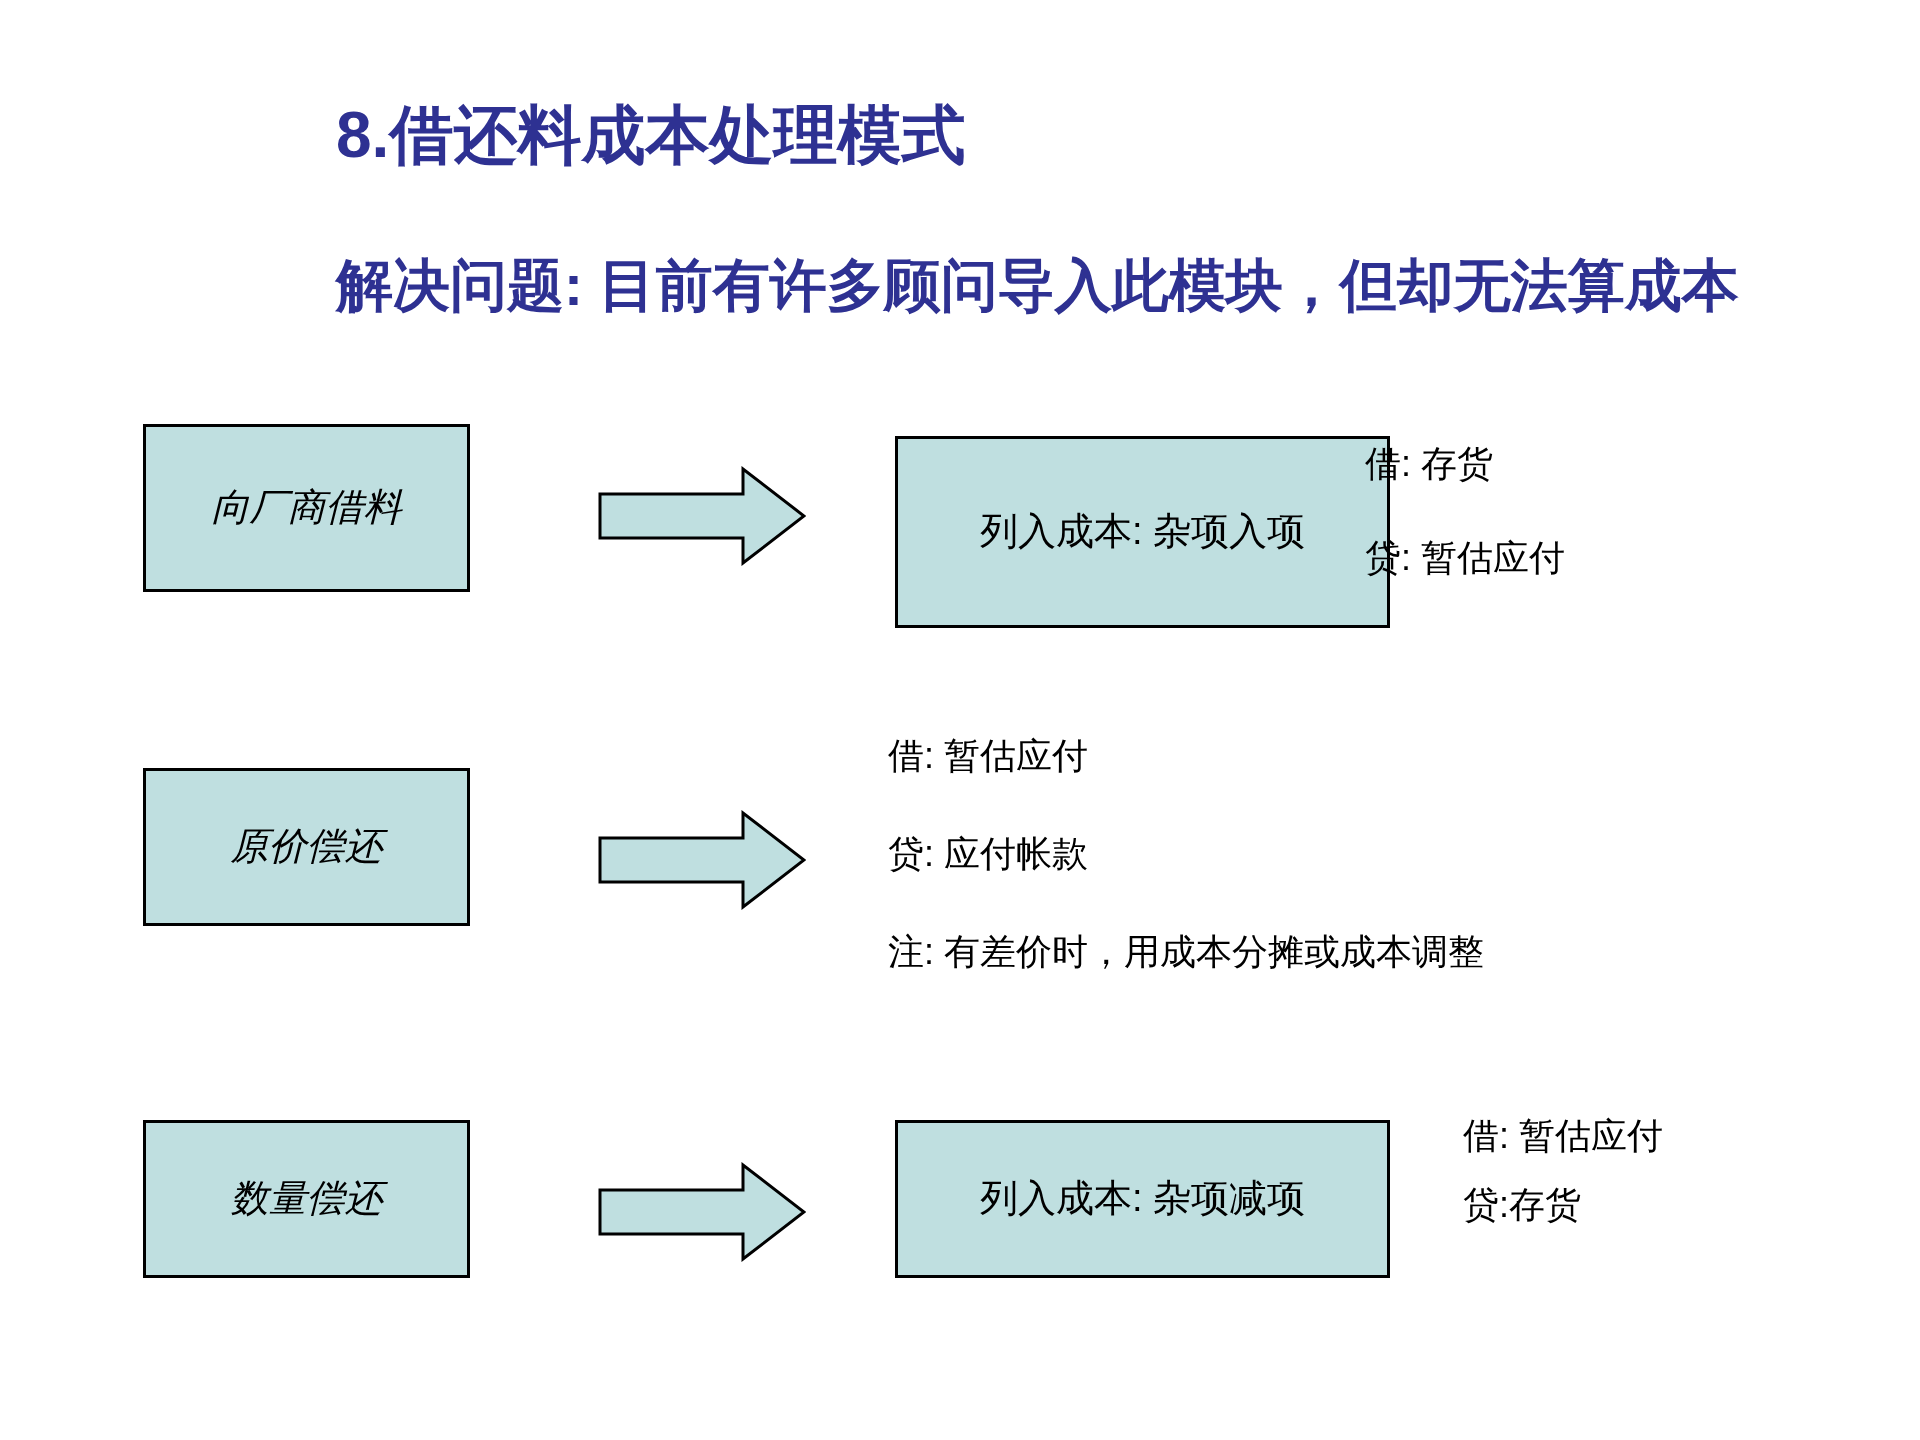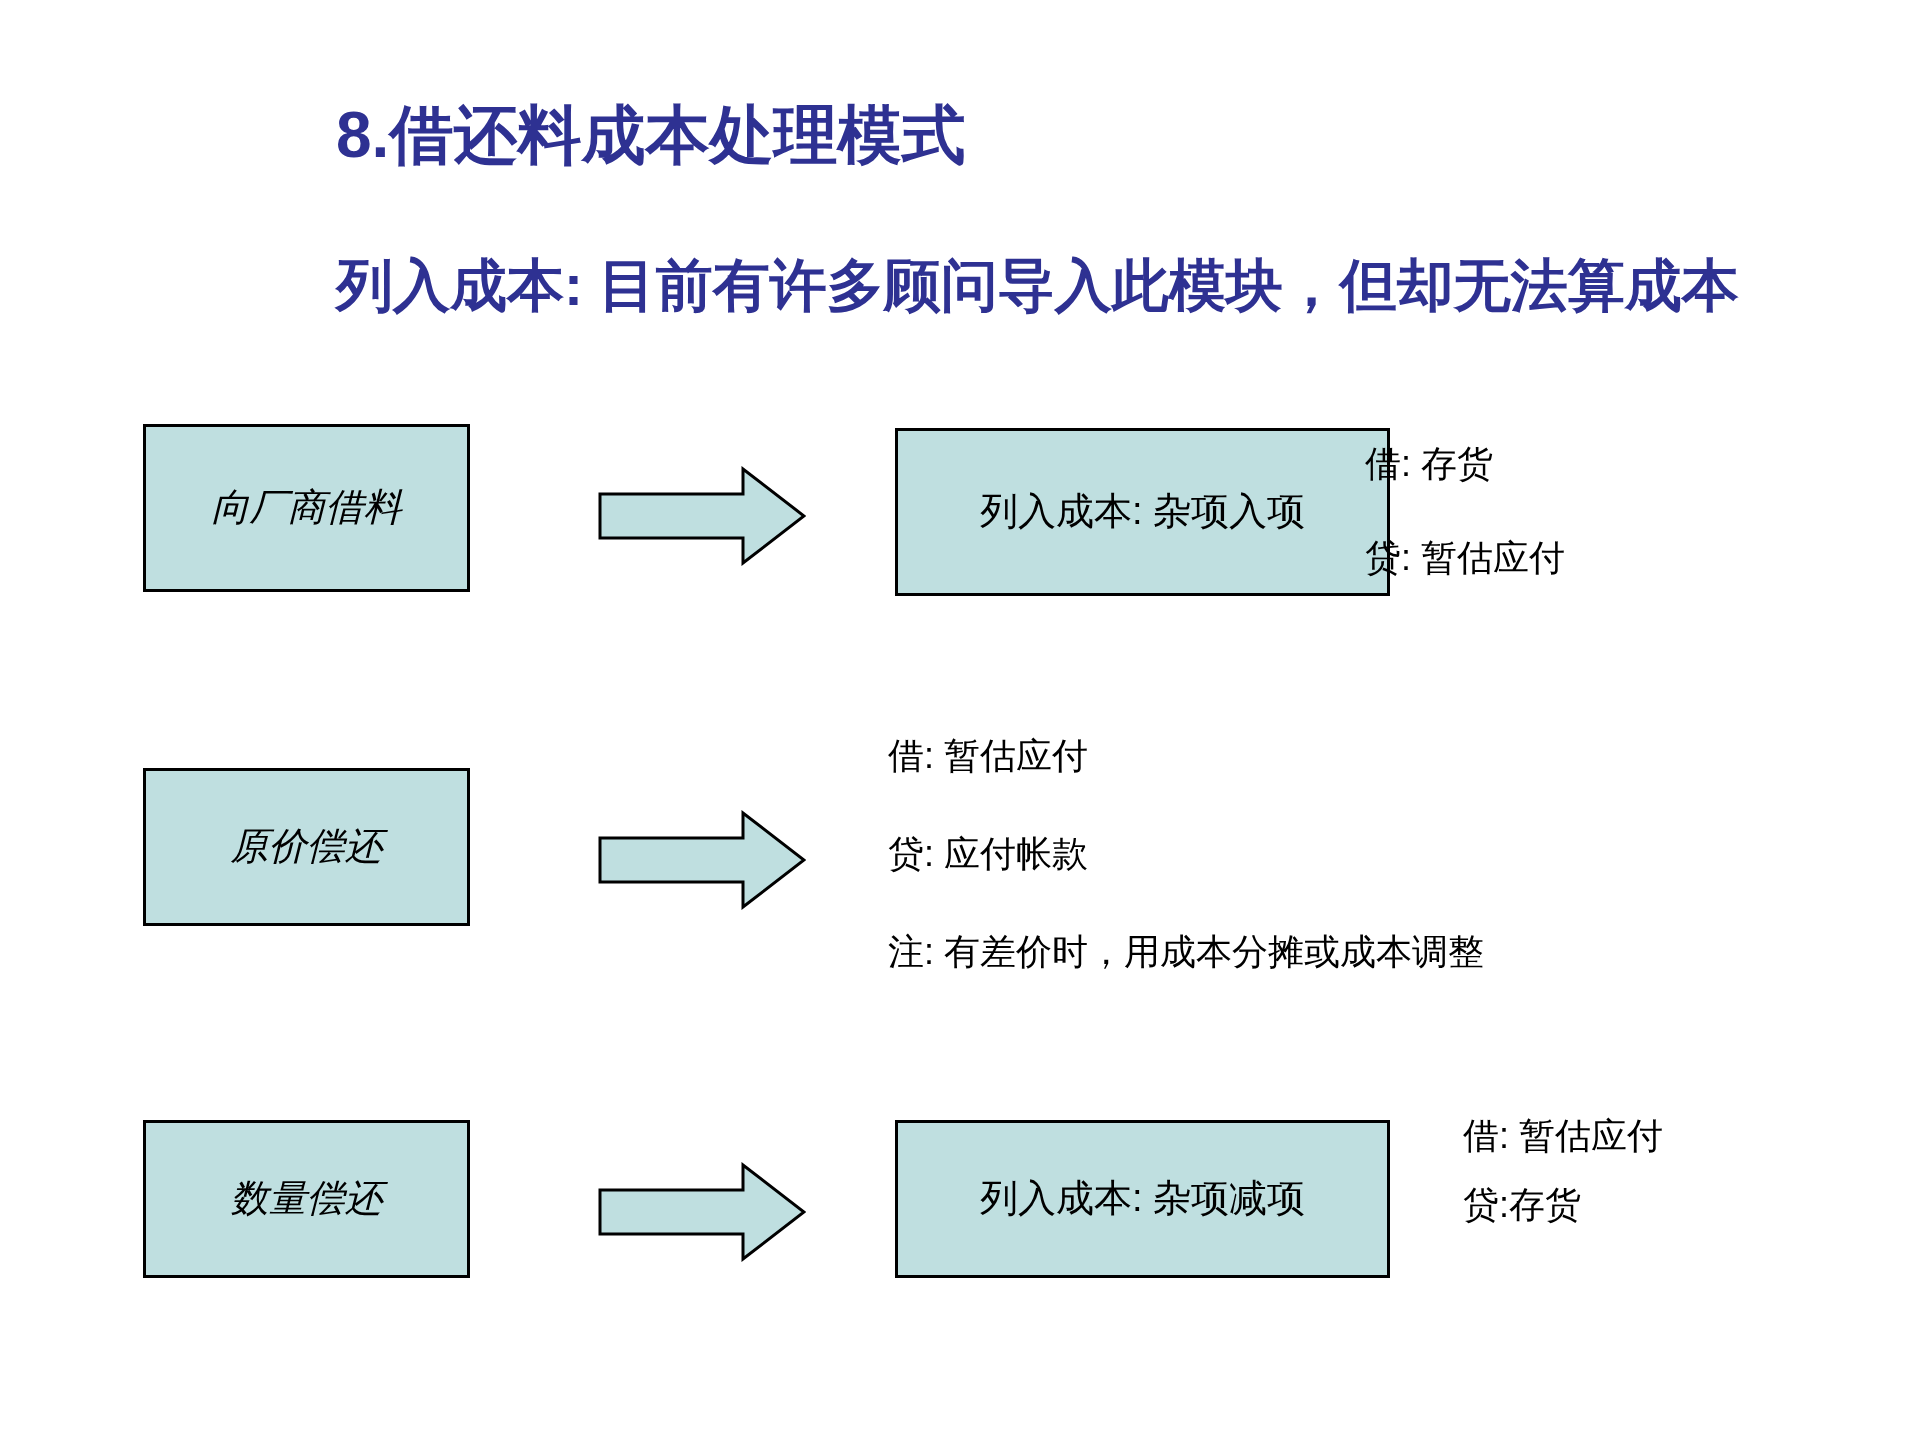--- a/index.html
+++ b/index.html
@@ -59,21 +59,21 @@
     font-size: 38px;
     line-height: 1.1;
     white-space: nowrap;
   }
 
   .box-left  { left: 143px; width: 327px; height: 168px; top: 0; font-style: italic; }
   #flow-row-0 .box-left { top: 0; height: 168px; }
   #flow-row-1 .box-left { top: 8px; height: 158px; }
   #flow-row-2 .box-left { top: 8px; height: 158px; }
 
-  .box-right { left: 895px; width: 495px; height: 168px; top: 4px; }
+  .box-right { left: 895px; width: 495px; height: 192px; top: 12px; }
   #flow-row-2 .box-right { top: 8px; height: 158px; }
 
   
   .arrow {
     position: absolute;
     left: 598px;
     top: 42px;
     width: 208px;
     height: 100px;
   }
@@ -96,21 +96,21 @@
   #notes-1 .note-line + .note-line { margin-top: 62px; }
 
   #notes-2 { left: 1463px; top: 6px; }
   #notes-2 .note-line + .note-line { margin-top: 33px; }
 </style>
 </head>
 <body>
 
 <div id="slide-title">8.借还料成本处理模式</div>
 
-<div id="slide-subtitle">列入成本: 目前有许多顾问导入此模块，但却无法算成本</div>
+<div id="slide-subtitle">解决问题: 目前有许多顾问导入此模块，但却无法算成本</div>
 
 <div class="flow-row" id="flow-row-0">
 
   <div class="proc-box box-left">向厂商借料</div>
 
   <div class="arrow">
     <svg width="208" height="100" viewBox="0 0 208 100" xmlns="http://www.w3.org/2000/svg">
       <polygon points="2,28 145,28 145,3 206,50 145,97 145,72 2,72" fill="#bfdfe0" stroke="#000000" stroke-width="3" stroke-linejoin="miter"></polygon>
     </svg>
   </div>

